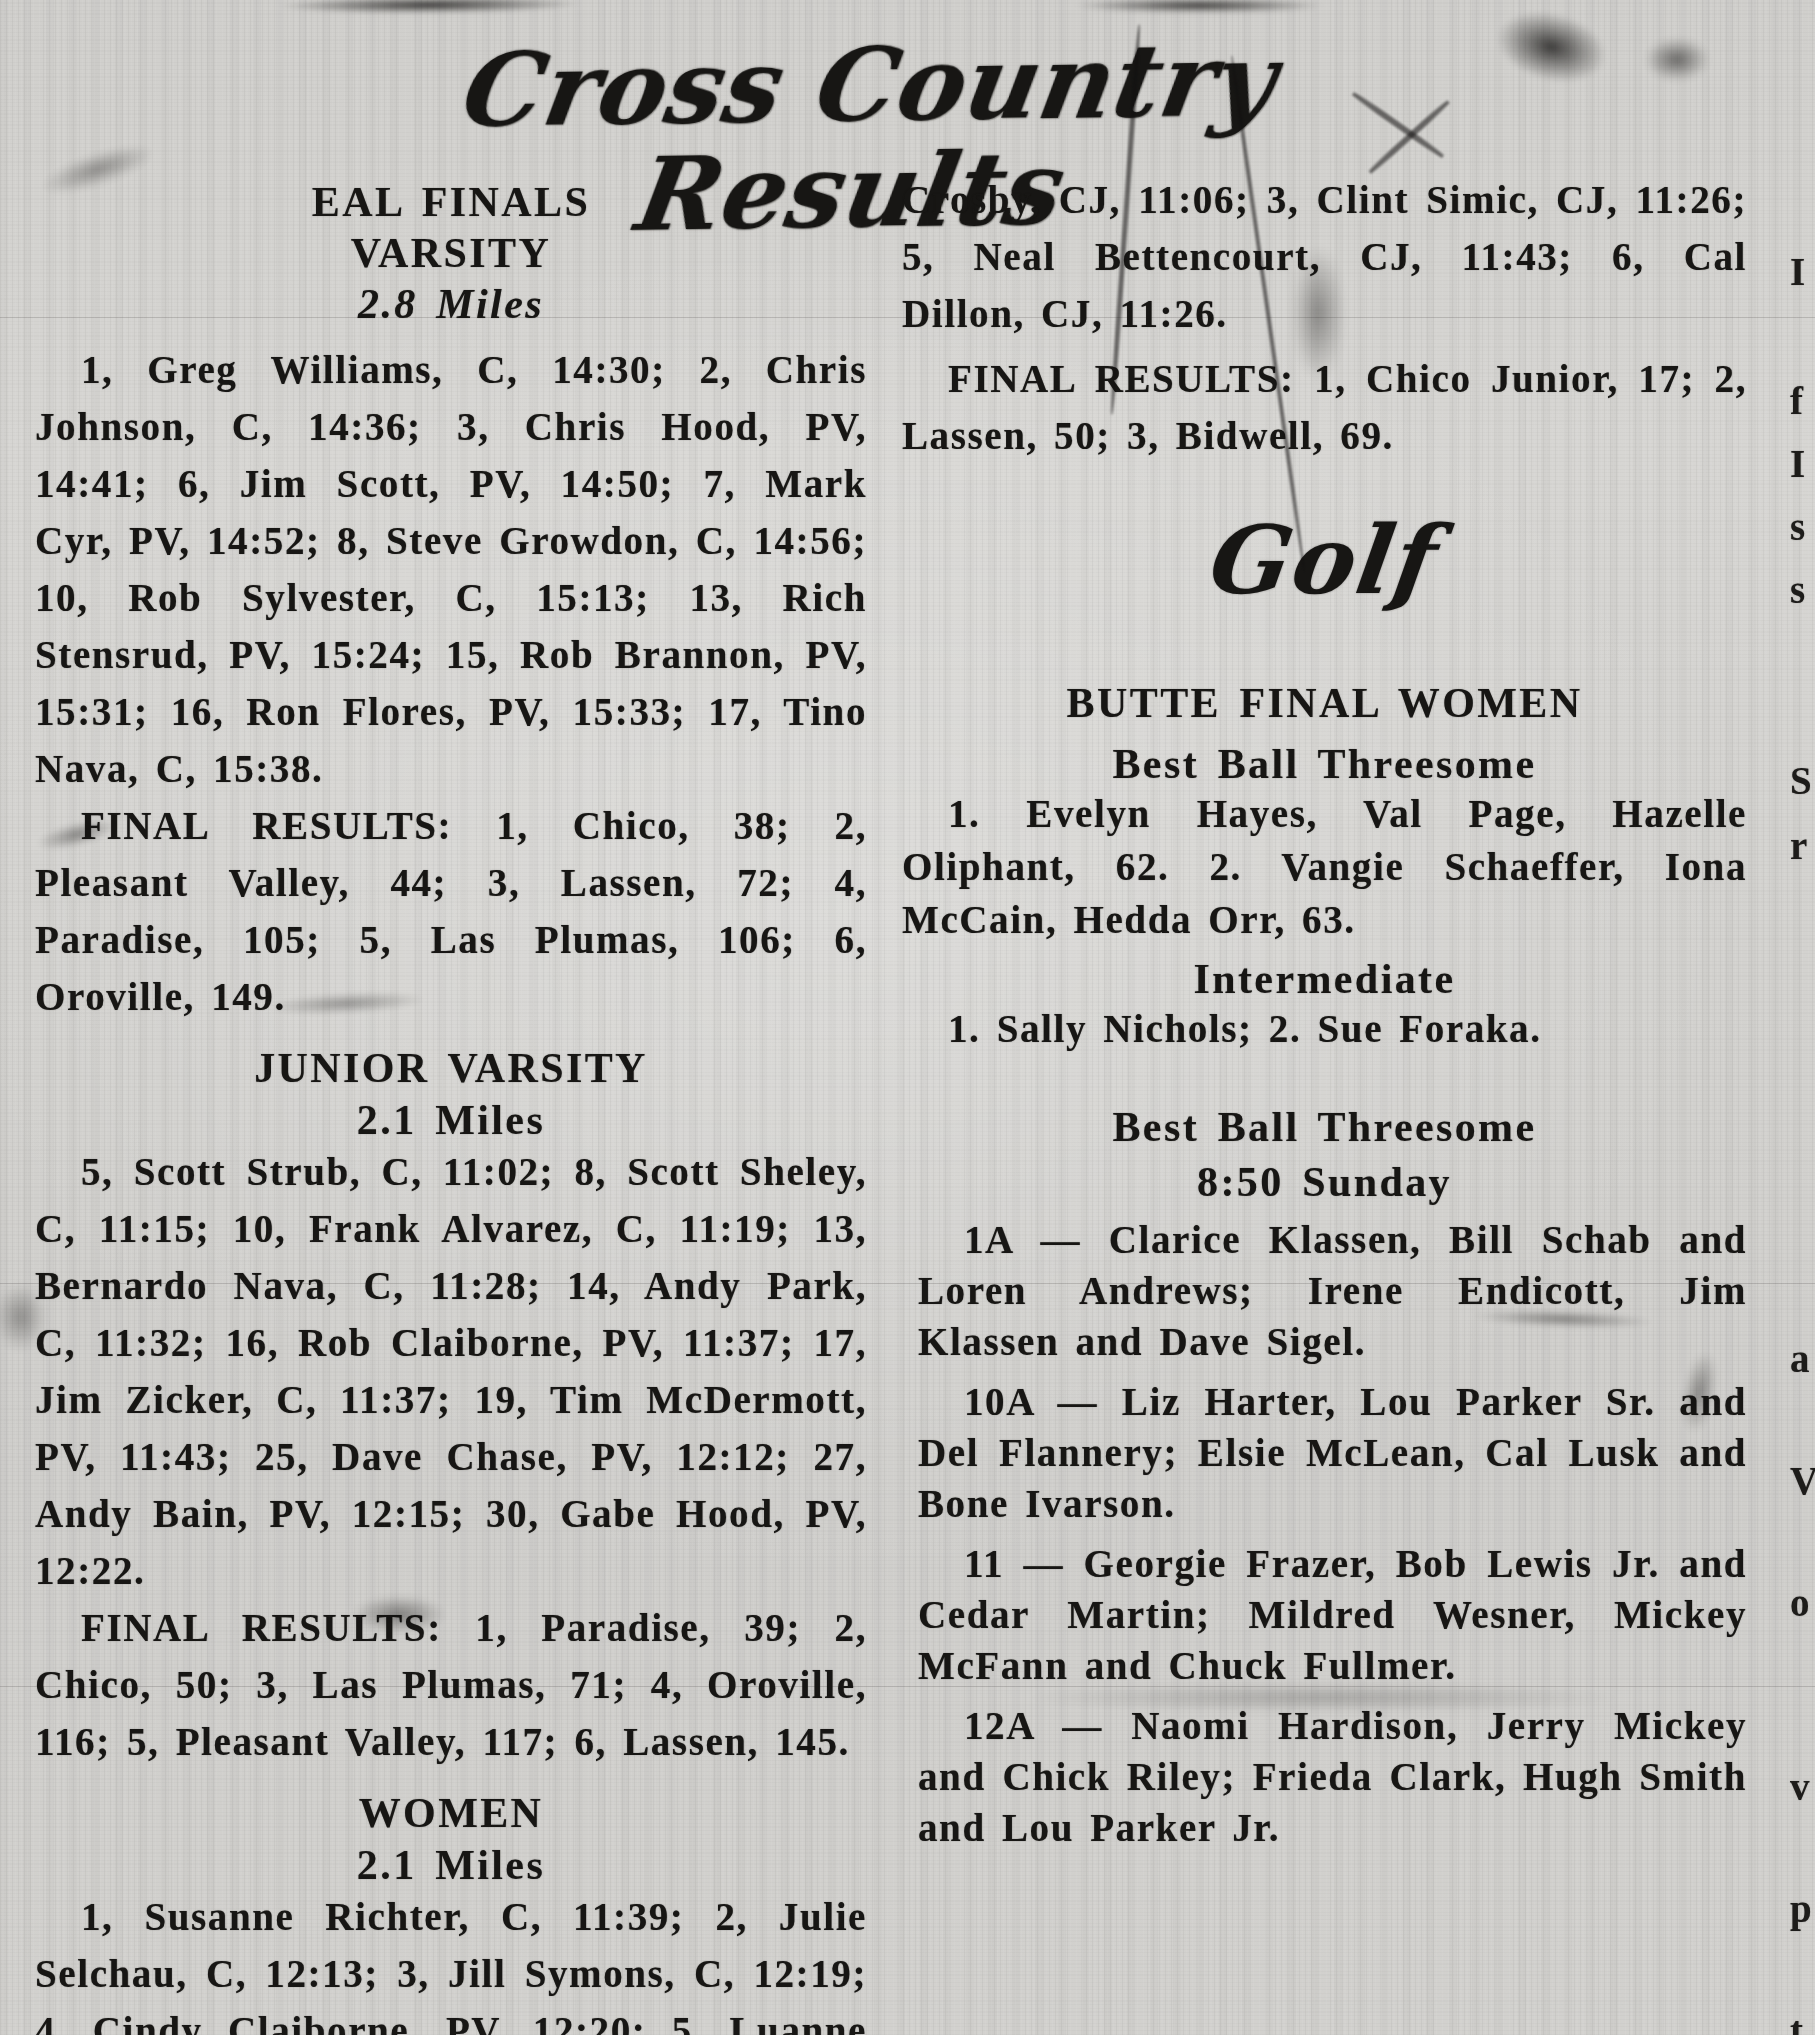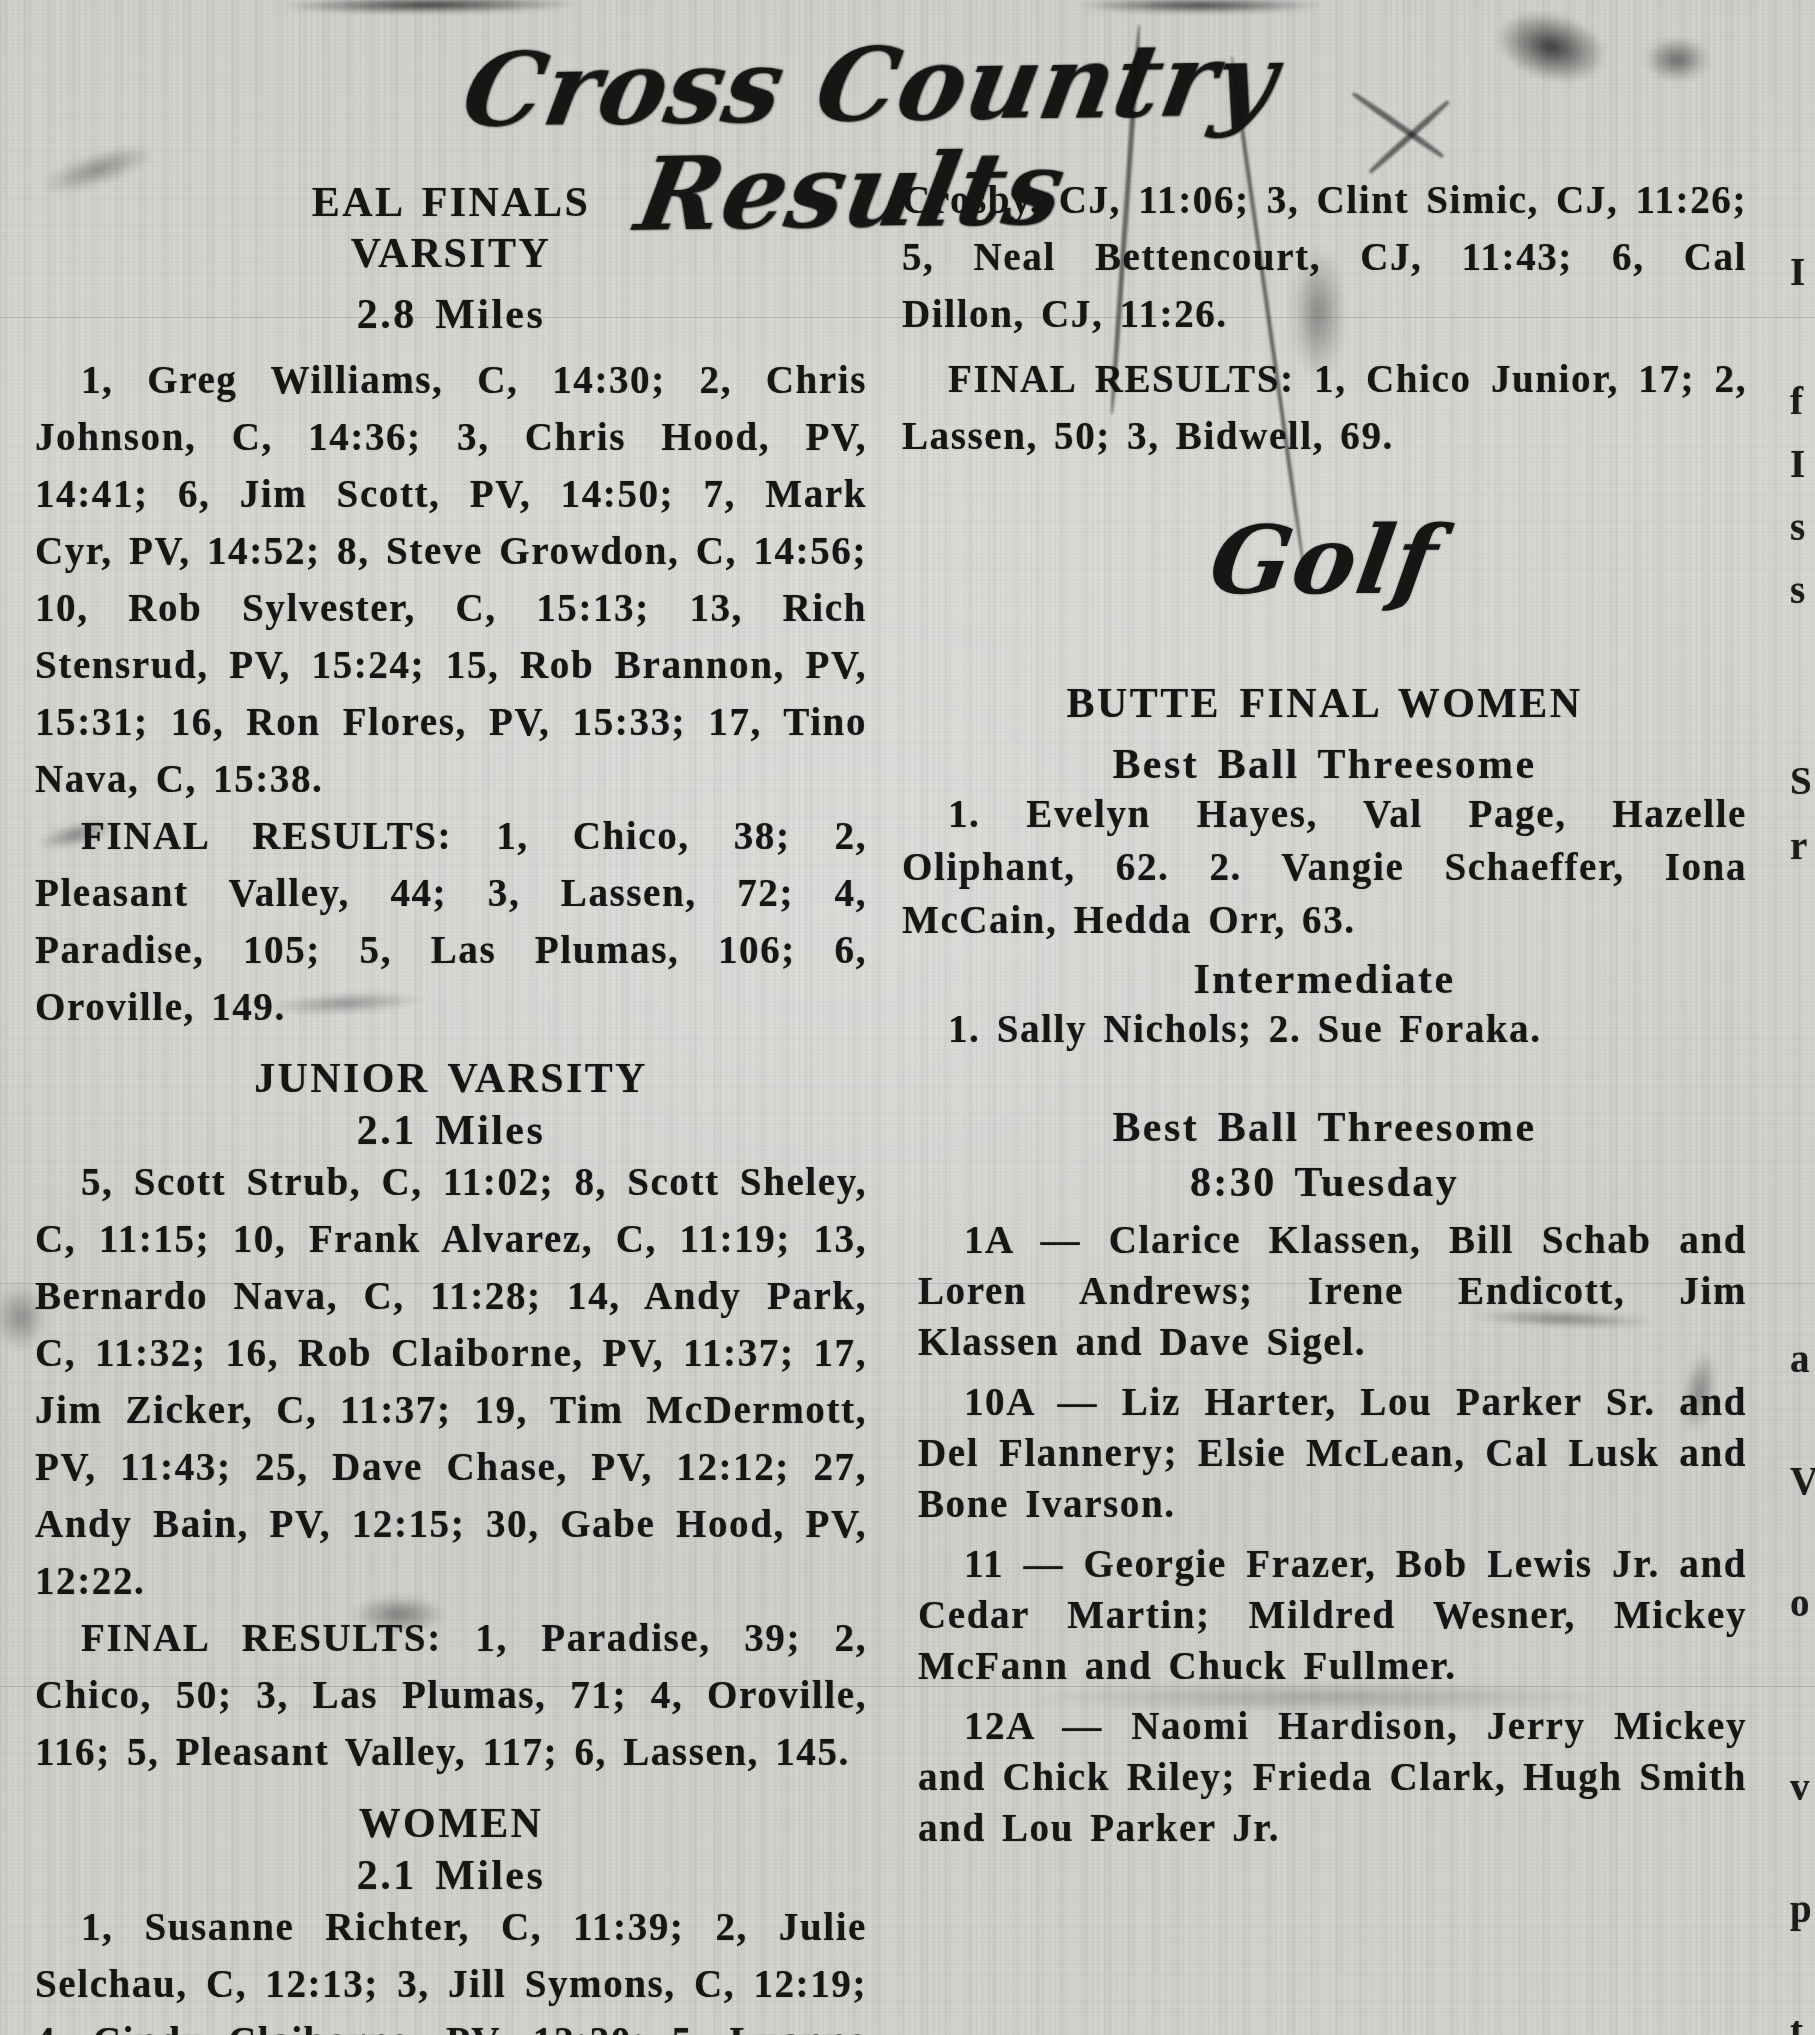--- a/index.html
+++ b/index.html
@@ -51,21 +51,21 @@
   .golf-para{line-height:51px;}
   .mid-para{line-height:53px;}
   .golf-title{
     margin:45px 0 0 0;text-align:center;
     font-family:"DejaVu Serif","Liberation Serif",serif;
     font-style:italic;font-weight:700;
     font-size:94px;line-height:102px;letter-spacing:1.6px;
     transform:skewX(-9deg);
     text-shadow:0 0 2px rgba(25,23,20,.4);
   }
-  .mt18{margin-top:5px;} .mt16{margin-top:6.5px;} .mt40{margin-top:15px;}
+  .mt18{margin-top:5px;} .mt16{margin-top:6.5px;} .mt40{margin-top:5px;font-style:italic;}
   .mt34{margin-top:14px;} .mt30{margin-top:0;} .mt48{margin-top:19.5px;} .mt20{margin-top:8.1px;} .mt170{margin-top:69px;}
   .mt36{margin-top:14.7px;} .mt26{margin-top:10.6px;} .mt120{margin-top:49px;}
   .mt22{margin-top:9px;}
   .pairing{margin:9px 0 0 16px;}
   .scanline{position:absolute;left:0;width:1815px;height:1.2px;background:rgba(45,44,42,.17);pointer-events:none;}
   .smudge{position:absolute;pointer-events:none;
     background:radial-gradient(closest-side, rgba(12,11,10,.75), rgba(12,11,10,0) 72%);
     filter:blur(2.8px);}
   .scratch{position:absolute;pointer-events:none;background:rgba(16,15,14,.55);
     border-radius:48% / 26%;filter:blur(1.2px);}
@@ -115,21 +115,21 @@
     <h1 class="golf-title">Golf</h1>
 
     <h2 class="head mt170">BUTTE FINAL WOMEN</h2>
     <h2 class="head mt36">Best Ball Threesome</h2>
     <p class="body-text mid-para indent mt30">1. Evelyn Hayes, Val Page, Hazelle Oliphant, 62. 2. Vangie Schaeffer, Iona McCain, Hedda Orr, 63.</p>
 
     <h2 class="head mt26">Intermediate</h2>
     <p class="body-text mid-para indent">1. Sally Nichols; 2. Sue Foraka.</p>
 
     <h2 class="head mt120">Best Ball Threesome</h2>
-    <h2 class="head mt22">8:30 Tuesday</h2>
+    <h2 class="head mt22">8:50 Sunday</h2>
 
     <p class="body-text golf-para indent pairing">1A — Clarice Klassen, Bill Schab and Loren Andrews; Irene Endicott, Jim Klassen and Dave Sigel.</p>
     <p class="body-text golf-para indent pairing">10A — Liz Harter, Lou Parker Sr. and Del Flannery; Elsie McLean, Cal Lusk and Bone Ivarson.</p>
     <p class="body-text golf-para indent pairing">11 — Georgie Frazer, Bob Lewis Jr. and Cedar Martin; Mildred Wesner, Mickey McFann and Chuck Fullmer.</p>
     <p class="body-text golf-para indent pairing">12A — Naomi Hardison, Jerry Mickey and Chick Riley; Frieda Clark, Hugh Smith and Lou Parker Jr.</p>
 
   </div>
 
   <span class="edge-frag" style="top:252px">I</span>
   <span class="edge-frag" style="top:381px">f</span>

